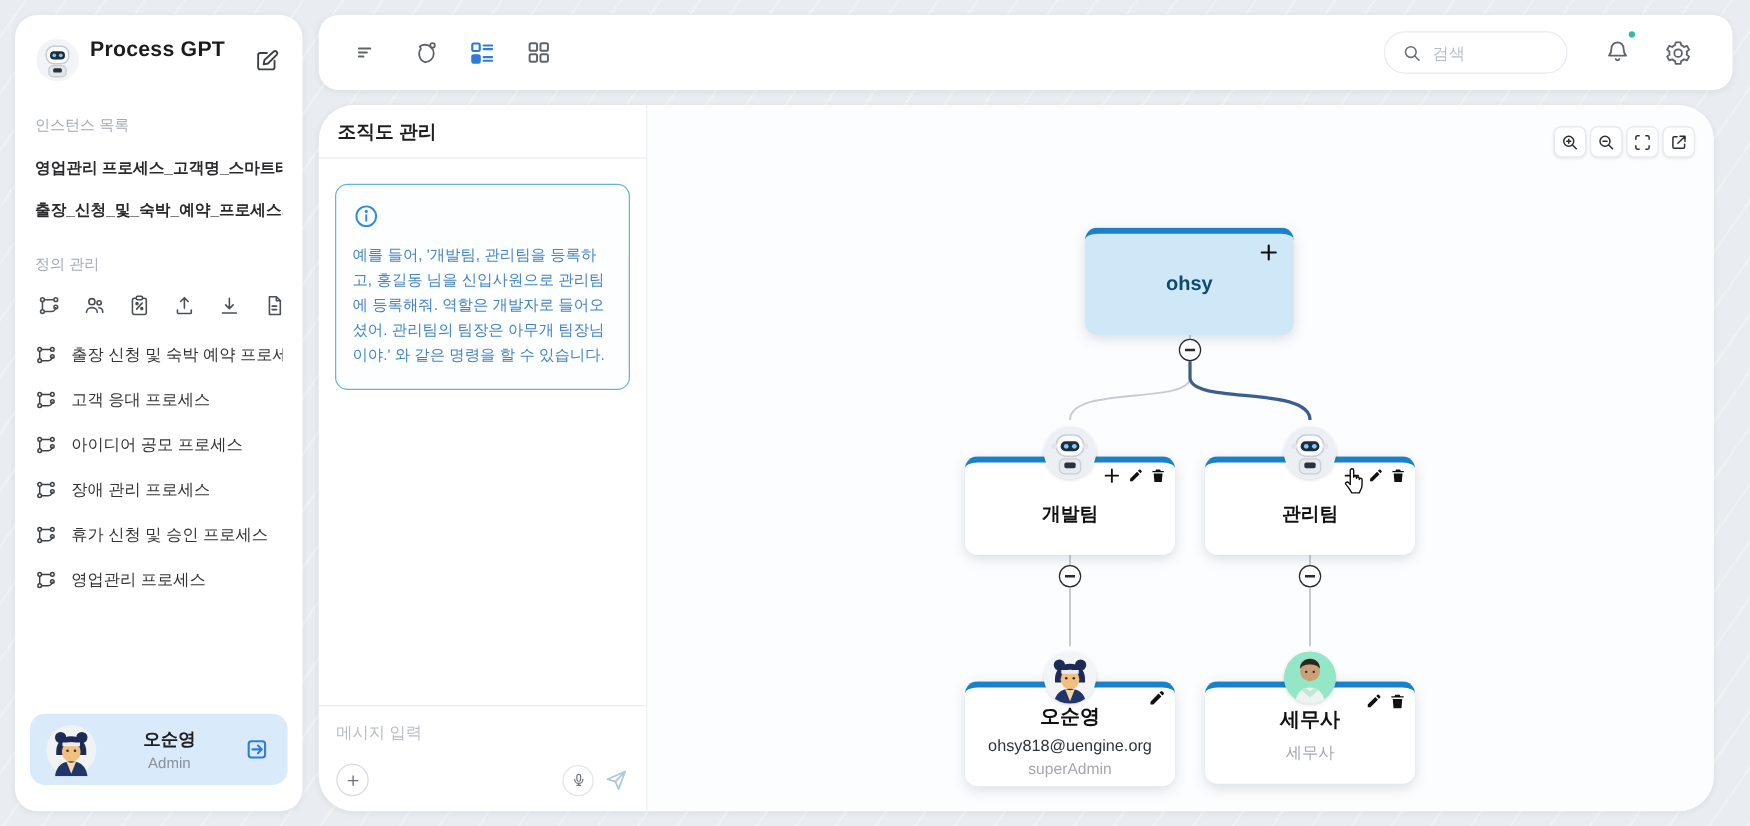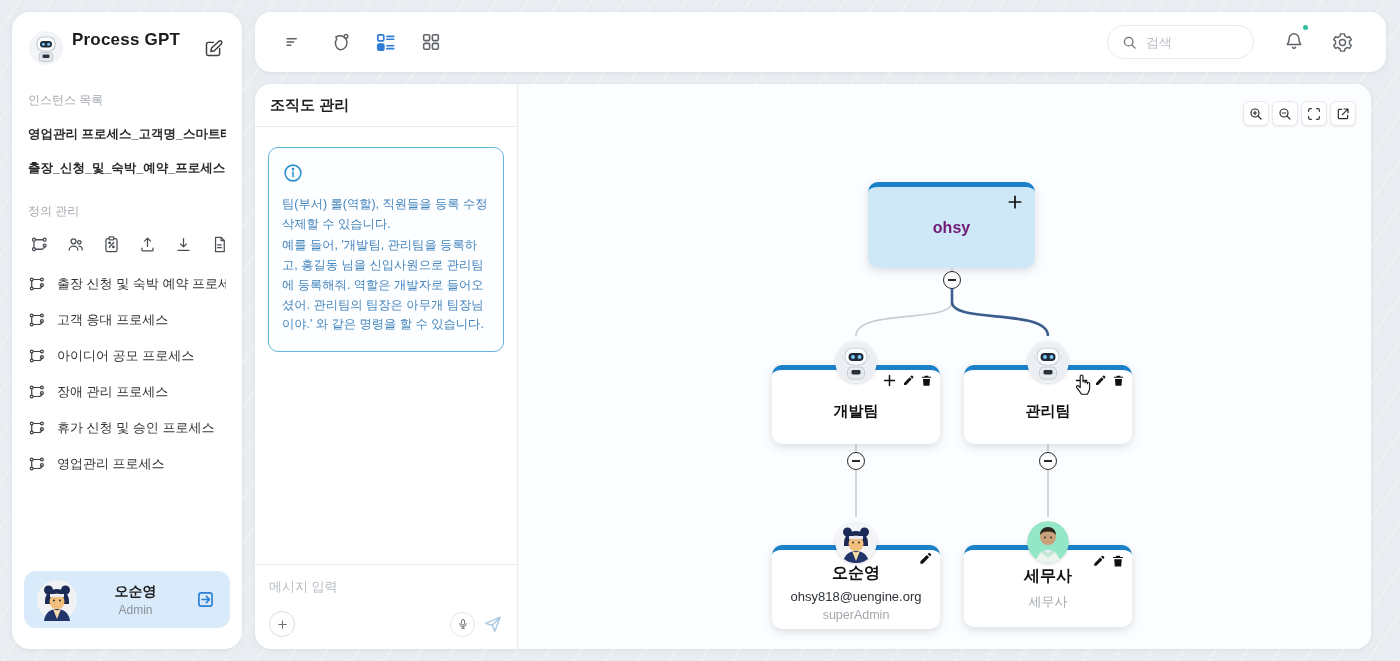--- a/index.html
+++ b/index.html
@@ -37,21 +37,21 @@
   .tool-icon { color:#5f6368; }
   .tool-icon.active { color:#2e7cd6; }
   .search-pill { margin-left:auto; width:147px; height:34px; border:1px solid #e7eaee; border-radius:17px; display:flex; align-items:center; gap:8px; padding:0 13px; background:#fff; }
   .search-pill input { border:none; outline:none; width:90px; font-size:13px; color:#0369a1; background:transparent; font-family:inherit; }
   .search-pill input::placeholder { color:#b9bec5; }
   .bell-wrap { position:relative; margin-left:27px; }
   .bell-dot { position:absolute; right:-1px; top:-3px; width:5px; height:5px; border-radius:50%; background:#2fbf9f; }
   .gear-wrap { margin-left:22px; }
 
   
-  .main { position:absolute; left:255px; top:84px; width:1116px; height:565px; border-radius:16px; background:#fff; box-shadow:0 1px 5px rgba(30,40,60,.07); display:flex; overflow:hidden; }
+  .main { position:absolute; left:255px; top:84px; width:1116px; height:565px; border-radius:28px; background:#fff; box-shadow:0 1px 5px rgba(30,40,60,.07); display:flex; overflow:hidden; }
   .chat-panel { width:263px; border-right:1px solid #ececef; position:relative; flex:0 0 auto; }
   .panel-title { height:43px; display:flex; align-items:center; padding:0 15px; font-size:15px; font-weight:700; color:#1e1e20; border-bottom:1px solid #ececef; }
   .info-box { margin:20px 13px 0 13px; border:1.4px solid #63b5de; border-radius:10px; padding:14px 13px 16px 13px; background:#fdfeff; }
   .info-lines { margin-top:11px; font-size:12.3px; line-height:1.62; color:#4484bd; }
   .info-lines div + div { margin-top:1px; }
   .input-area { position:absolute; left:0; right:0; bottom:0; border-top:1px solid #ececef; padding:12px 14px 12px 14px; }
   .msg-input { width:100%; border:none; outline:none; font-size:13px; color:#444; font-family:inherit; background:transparent; }
   .msg-input::placeholder { color:#b8bdc3; }
   .input-row { margin-top:16px; display:flex; align-items:center; }
   .circle-btn { width:26px; height:26px; border-radius:50%; border:1px solid #d8dbdf; background:#fff; display:flex; align-items:center; justify-content:center; color:#6a6f75; cursor:pointer; }
@@ -59,21 +59,21 @@
   .send-btn { margin-left:8px; background:none; border:none; color:#a9c9de; cursor:pointer; padding:0; }
 
   
   .canvas { flex:1; position:relative; background:#fcfdfe; }
   .zoom-controls { position:absolute; top:17px; right:15px; display:flex; gap:3px; z-index:5; }
   .zoom-btn { width:26px; height:25px; background:#fff; border:1px solid #e6e9ed; border-radius:6px; box-shadow:0 1px 2px rgba(0,0,0,.08); display:flex; align-items:center; justify-content:center; color:#2c2f33; cursor:pointer; }
   .connectors { position:absolute; inset:0; pointer-events:none; }
 
   .node { position:absolute; background:#fff; border-radius:10px; border-top:5px solid #1a80c9; box-shadow:0 3px 10px rgba(40,60,90,.16); cursor:pointer; }
   .root-node { left:350px; top:98px; width:167px; height:86px; background:#cfe8f8; display:flex; align-items:center; justify-content:center; }
-  .root-name { font-size:16px; font-weight:700; color:#701a75; }
+  .root-name { font-size:16px; font-weight:700; color:#0c4a6e; }
   .team-node { top:281px; width:168px; height:79px; }
   .team-name { text-align:center; margin-top:32px; font-size:15px; font-weight:700; color:#111; }
   .leaf-node { top:461px; width:168px; height:84px; }
   .node-avatar { position:absolute; left:50%; top:-29px; transform:translateX(-50%); width:42px; height:42px; border-radius:50%; overflow:hidden; box-shadow:0 1px 3px rgba(0,0,0,.15); }
   .node-actions { position:absolute; right:7px; top:3px; display:flex; align-items:center; gap:5px; z-index:2; }
   .node-actions .icon-btn { color:#111; padding:0; }
   .root-plus { position:absolute; right:9px; top:4px; color:#111; }
   .leaf-body { text-align:center; padding-top:13px; }
   .leaf-name { font-size:16px; font-weight:700; color:#111; }
   .leaf-email { font-size:13px; color:#2e3338; margin-top:5px; }
@@ -315,21 +315,20 @@
     <div class="panel-title">조직도 관리</div>
     <div class="info-box">
       <span style="color:#2b8fd3;">
         <svg width="22" height="22" viewBox="0 0 24 24" fill="none" stroke="currentColor" stroke-width="1.7" stroke-linecap="round">
           <circle cx="12" cy="12" r="8.6"></circle>
             <path d="M12 11v5"></path>
             <circle cx="12" cy="7.8" r="0.6" fill="currentColor"></circle>
         </svg>
       </span>
       <div class="info-lines">
-        <div>팀(부서) 롤(역할), 직원들을 등록 수정 삭제할 수 있습니다.</div>
         <div>예를 들어, '개발팀, 관리팀을 등록하고, 홍길동 님을 신입사원으로 관리팀에 등록해줘. 역할은 개발자로 들어오셨어. 관리팀의 팀장은 아무개 팀장님이야.' 와 같은 명령을 할 수 있습니다.</div>
       </div>
     </div>
     <div class="input-area">
       <input class="msg-input" placeholder="메시지 입력" style="">
       <div class="input-row">
         <button class="circle-btn">
           <svg width="13" height="13" viewBox="0 0 24 24" fill="none" stroke="currentColor" stroke-width="2" stroke-linecap="round">
               <path d="M12 5v14M5 12h14"></path>
             </svg>

